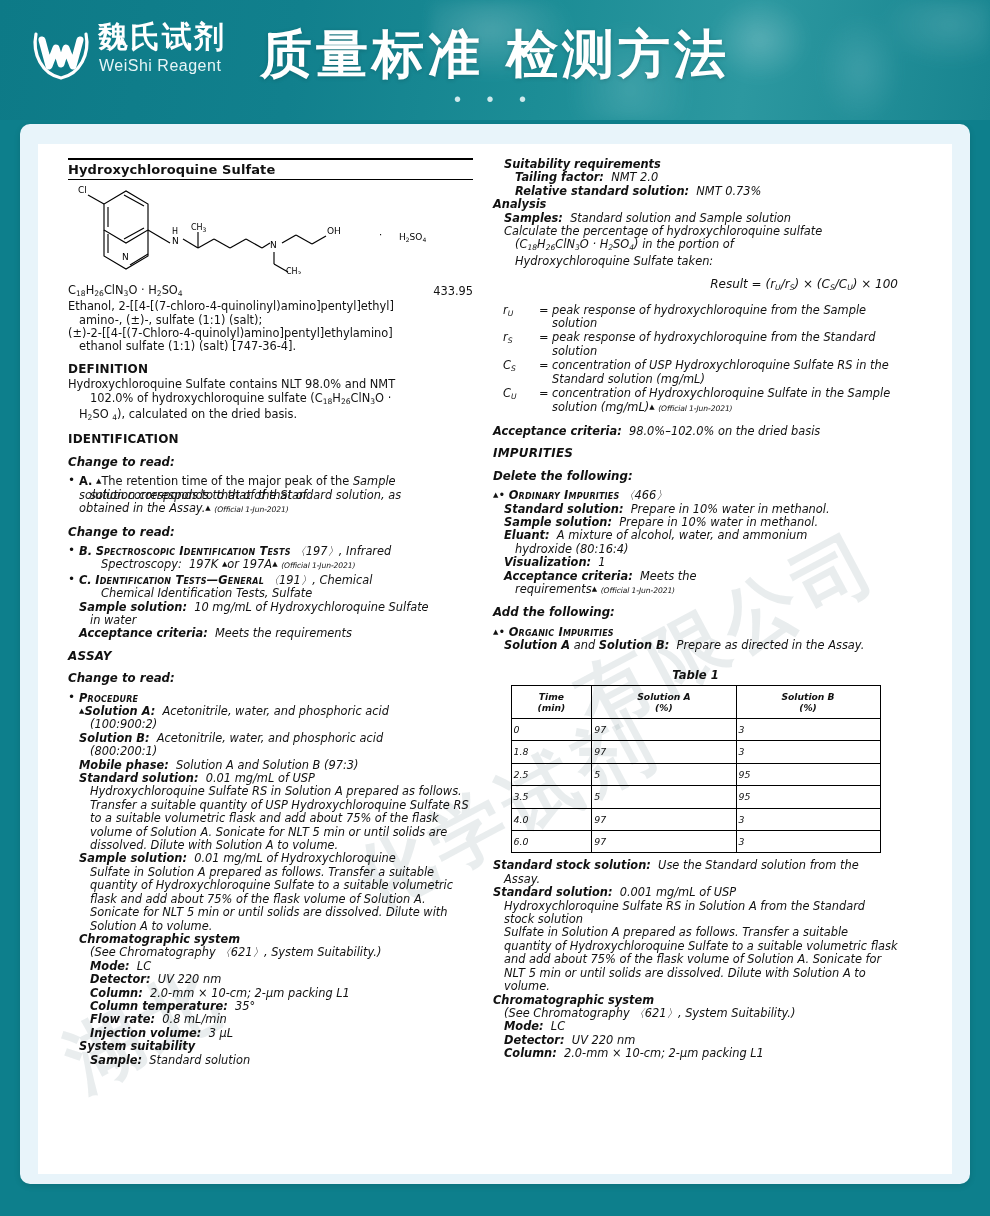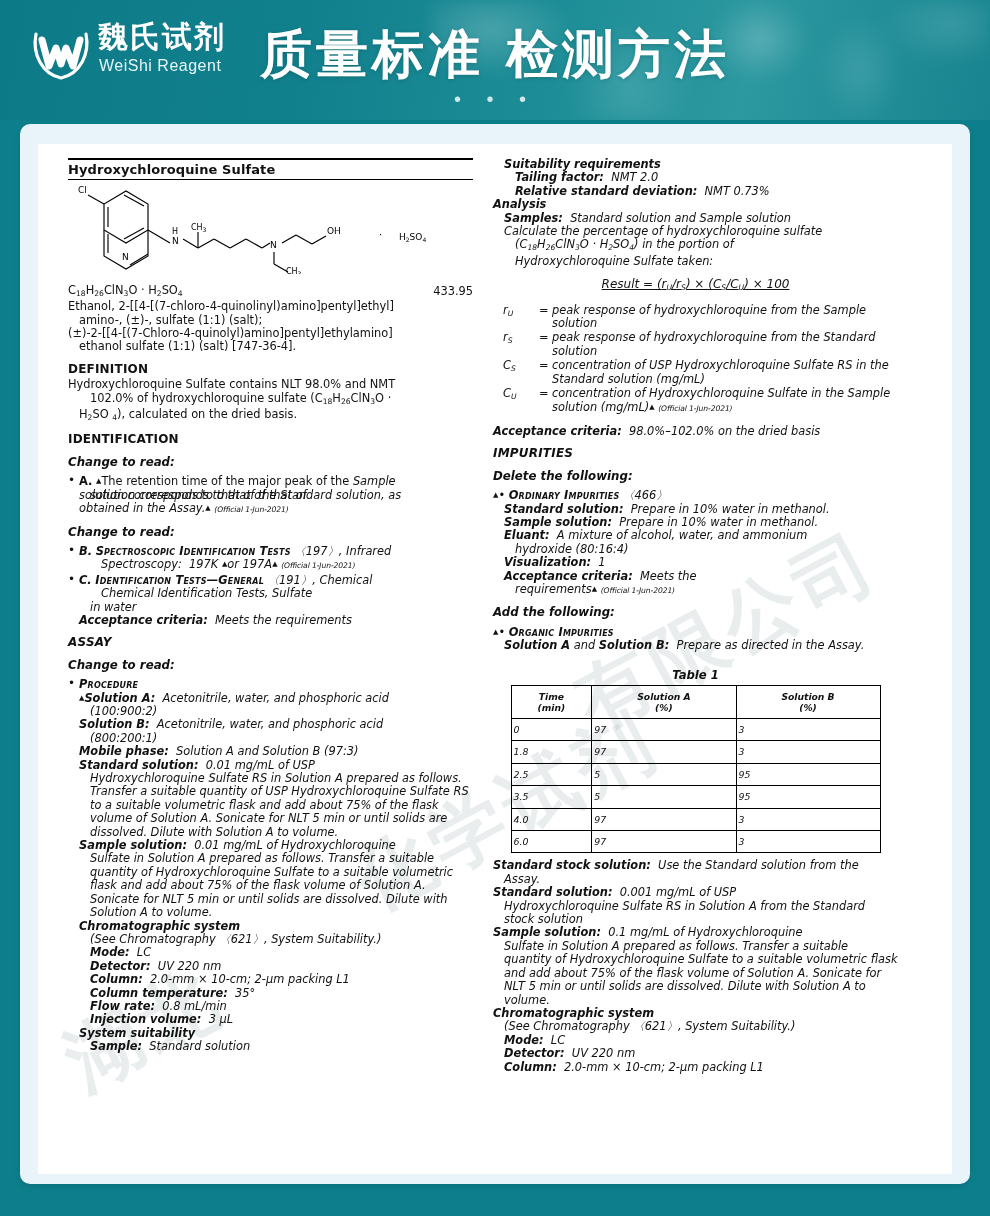--- a/index.html
+++ b/index.html
@@ -107,21 +107,21 @@
   .ind1 { padding-left:11px; }
   .ind2 { padding-left:22px; }
   .hang { padding-left:11px; text-indent:-11px; }
   .hang2 { padding-left:22px; text-indent:-11px; }
   b { font-weight:bold; }
   i, .it { font-style:italic; }
   .sc { font-variant:small-caps; font-weight:bold; letter-spacing:.2px; }
   .off { font-size:7.6px; letter-spacing:-.1px; }
   .tri { font-size:7px; vertical-align:2px; }
   sub { font-size:7.6px; vertical-align:-2px; }
-  .formulaline { text-align:center; margin:10px 0 9px 0; font-size:12px;text-decoration:underline; }
+  .formulaline { text-align:right; margin:10px 0 9px 0; font-size:12px; }
   .deflist { display:flex; margin-top:1px; }
   .deflist .sym { width:46px; flex:0 0 46px; font-style:italic; padding-left:10px; }
   .deflist .eq  { width:13px; flex:0 0 13px; }
   .deflist .txt { flex:1 1 auto; }
 
   
   .tblcap { text-align:center; font-weight:bold; font-size:11.6px; margin:16px 0 3px 0; }
   table.t1 { border-collapse:collapse; width:370px; margin:0 auto; font-size:9.4px; }
   table.t1 th, table.t1 td {
     border:1px solid #000; padding:4px 2px;
@@ -257,20 +257,24 @@
       <span>〈197〉,</span> <i>Infrared</i>
       <div class="ind2"><i>Spectroscopy:</i>&nbsp; <span>197K</span> <span class="tri">▲</span><span>or 197A</span><span class="tri">▲</span> <span class="off">(Official 1-Jun-2021)</span></div>
     </div>
 
     <div class="bullet">
       <b>C.</b>
       <span class="sc">Identification Tests—General</span>
       <span>〈191〉,</span> <i>Chemical</i>
       <div class="ind2"><i>Chemical Identification Tests, Sulfate</i></div>
     </div>
+    <div class="hang2">
+      <b>Sample solution:</b>&nbsp;
+      10 mg/mL of Hydroxychloroquine Sulfate
+    </div>
     <div class="ind2">in water</div>
     <div class="ind1">
       <b>Acceptance criteria:</b>&nbsp;
       <span>Meets the requirements</span>
     </div>
 
     <div class="sec-head">ASSAY</div>
     <div class="chg">Change to read:</div>
 
     <div class="bullet">
@@ -354,21 +358,21 @@
   <div class="col" id="colR">
 
     <div class="ind1">
       <b>Suitability requirements</b>
     </div>
     <div class="ind2">
       <b>Tailing factor:</b>&nbsp;
       <span>NMT 2.0</span>
     </div>
     <div class="ind2">
-      <b>Relative standard deviation:</b>&nbsp;
+      <b>Relative standard solution:</b>&nbsp;
       <span>NMT 0.73%</span>
     </div>
     <div>
       <b>Analysis</b>
     </div>
     <div class="ind1">
       <b>Samples:</b>&nbsp;
       <i>Standard solution</i><span> and </span><i>Sample solution</i>
     </div>
     <div class="ind1">Calculate the percentage of hydroxychloroquine sulfate</div>
@@ -505,23 +509,20 @@
       Use the <i>Standard solution</i> from the
     </div>
     <div class="ind1"><i>Assay.</i></div>
     <div>
       <b>Standard solution:</b>&nbsp; 0.001 mg/mL of USP
     </div>
     <div class="ind1">
       Hydroxychloroquine Sulfate RS in <i>Solution A</i> from the
       <i>Standard stock solution</i>
     </div>
-    <div>
-      <b>Sample solution:</b>&nbsp; 0.1 mg/mL of Hydroxychloroquine
-    </div>
     <div class="ind1">
       Sulfate in <i>Solution A</i> prepared as follows. Transfer a suitable
       quantity of Hydroxychloroquine Sulfate to a suitable
       volumetric flask and add about 75% of the flask volume of
       <i>Solution A.</i> Sonicate for NLT 5 min or until solids are
       dissolved. Dilute with <i>Solution A</i> to volume.
     </div>
     <div>
       <b>Chromatographic system</b>
     </div>

